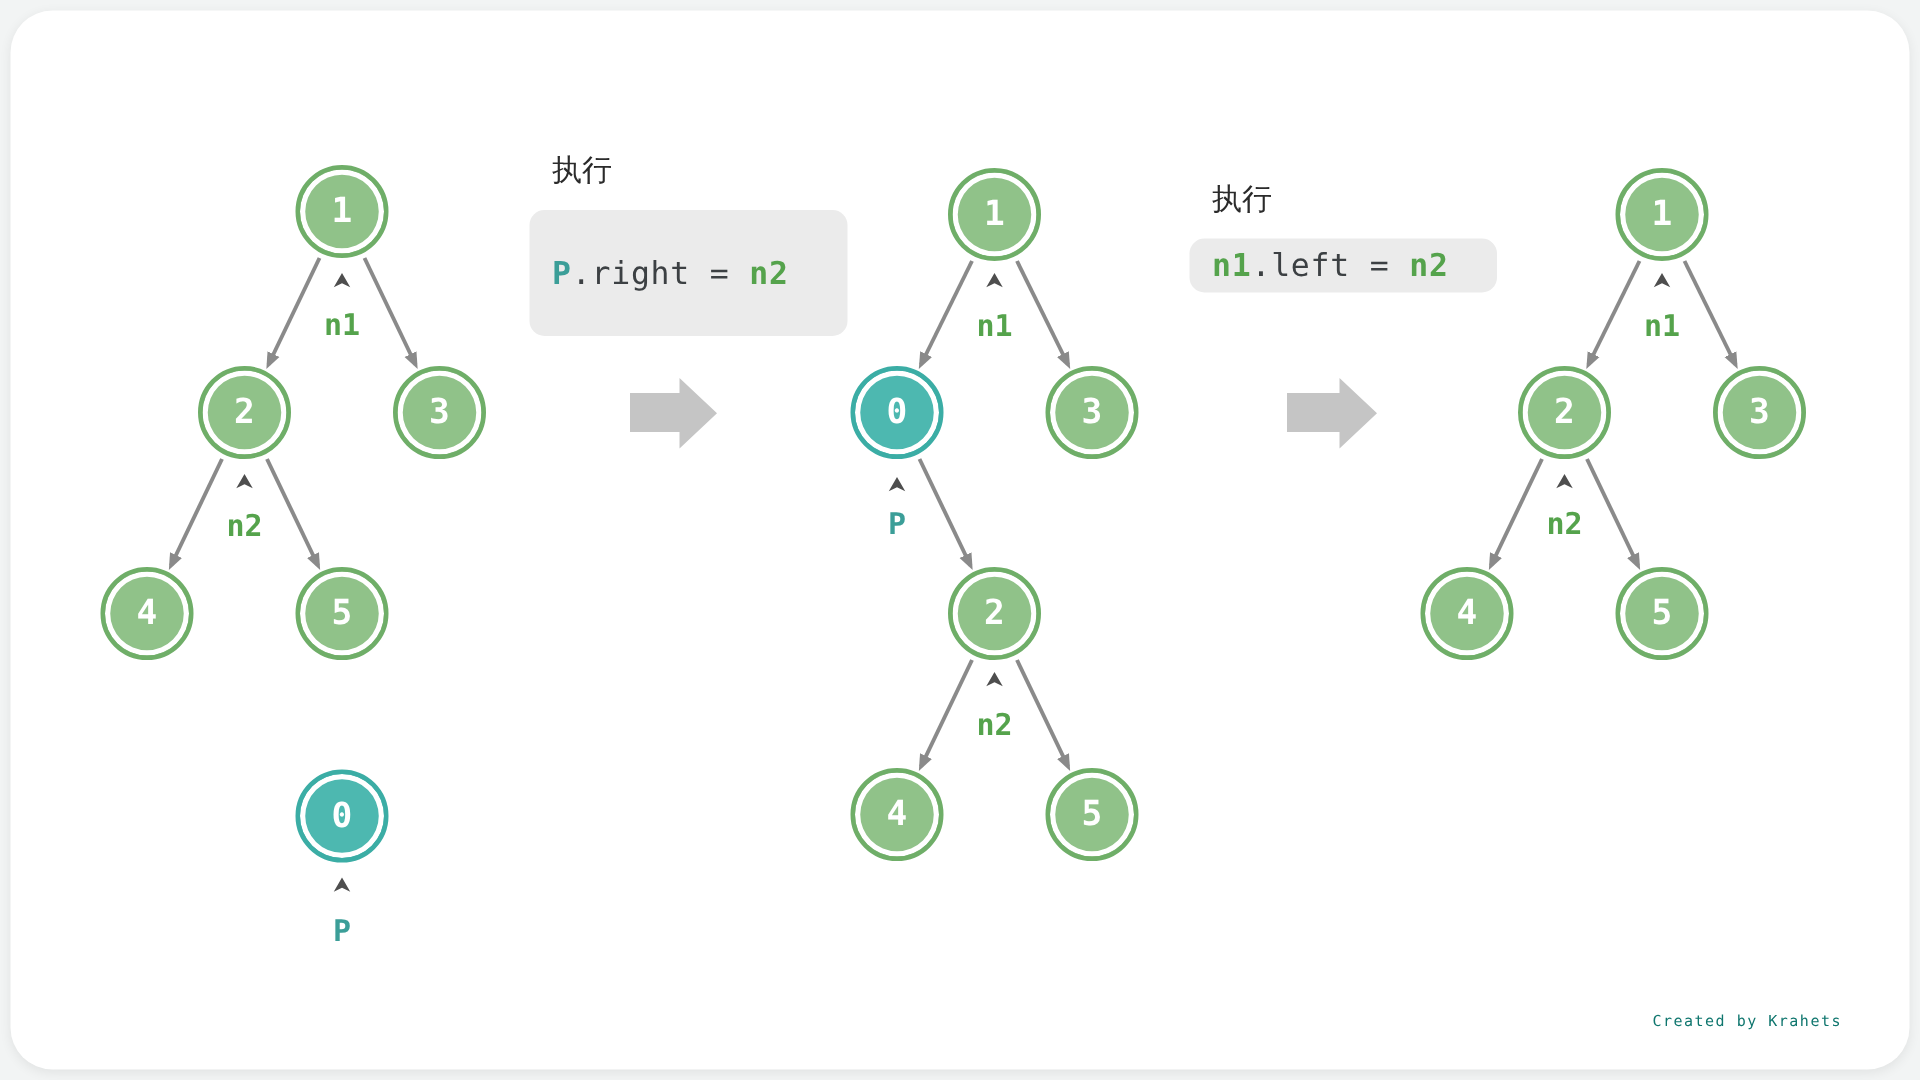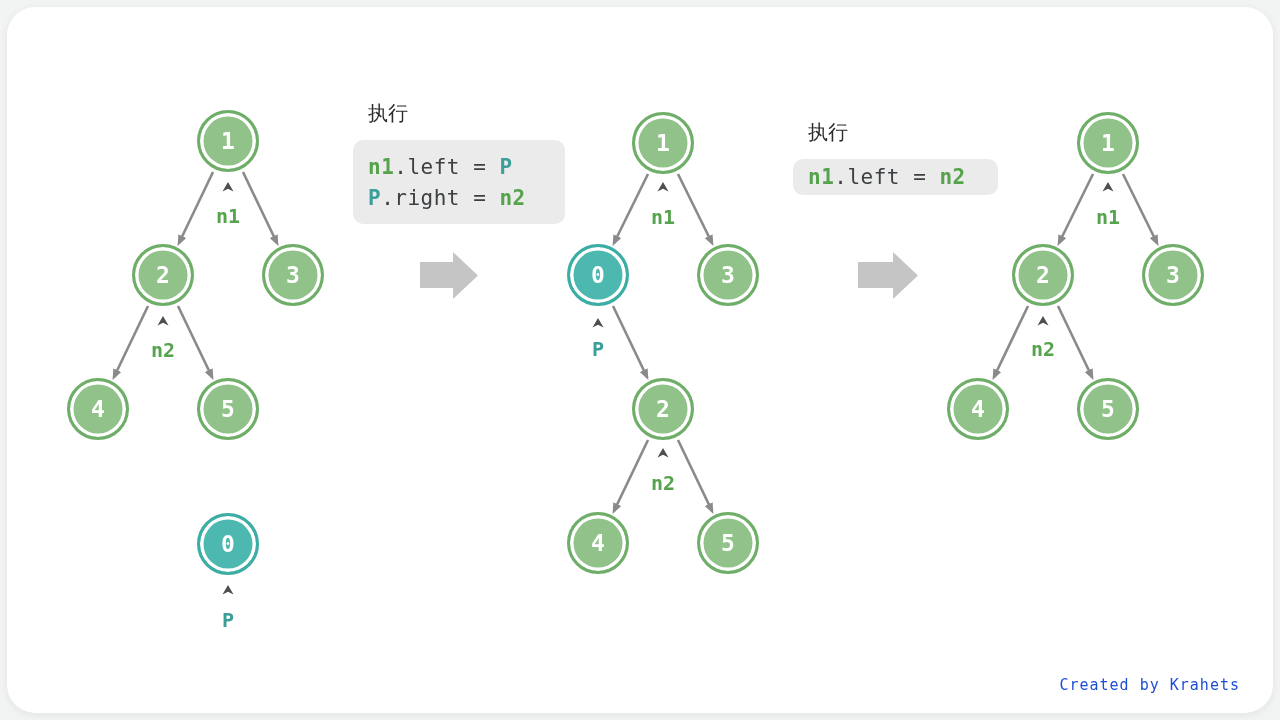--- a/index.html
+++ b/index.html
@@ -47,23 +47,23 @@
     font-family:"DejaVu Sans Mono","Liberation Mono",monospace;
     font-size:21px;color:#3c4043;letter-spacing:.5px;
     display:flex;flex-direction:column;justify-content:center;
     padding:8px 15px;gap:7px;white-space:pre;
   }
   .codebox .kw{font-weight:bold;}
   .codebox .g{color:#55a34c;}
   .codebox .t{color:#3b9e98;}
 
   .credit{
-    position:absolute;right:40px;top:676px;
+    position:absolute;right:52px;top:676px;
     font-family:"DejaVu Sans Mono","Liberation Mono",monospace;
-    font-size:15px;color:#1d4ed8;letter-spacing:1px;
+    font-size:10px;color:#0f766e;letter-spacing:1px;
   }
 </style>
 </head>
 <body>
 
 <div class="card"></div>
 
 <svg class="layer" width="1280" height="720" viewBox="0 0 1280 720">
   <defs>
     <marker id="ah" viewBox="0 0 10 10" refX="7" refY="5" markerWidth="11" markerHeight="11" markerUnits="userSpaceOnUse" orient="auto">
@@ -127,21 +127,20 @@
   </div>
 <div class="node teal" style="left:197px;top:513px">
     <span>0</span>
   </div>
 <div class="vlabel" style="left:228px;top:216px">n1</div>
 <div class="vlabel" style="left:163px;top:350px">n2</div>
 <div class="vlabel teal" style="left:228px;top:620px">P</div>
 
 <div class="exec-title" style="left:368px;top:100px">执行</div>
 <div class="codebox" style="left:353px;top:140px;width:212px;height:84px">
-  <div><span class="kw g">n1</span><span>.left = </span><span class="kw t">P</span></div>
   <div><span class="kw t">P</span><span>.right = </span><span class="kw g">n2</span></div>
 </div>
 
 <div class="node" style="left:632px;top:112px">
     <span>1</span>
   </div>
 <div class="node teal" style="left:567px;top:244px">
     <span>0</span>
   </div>
 <div class="node" style="left:697px;top:244px">

